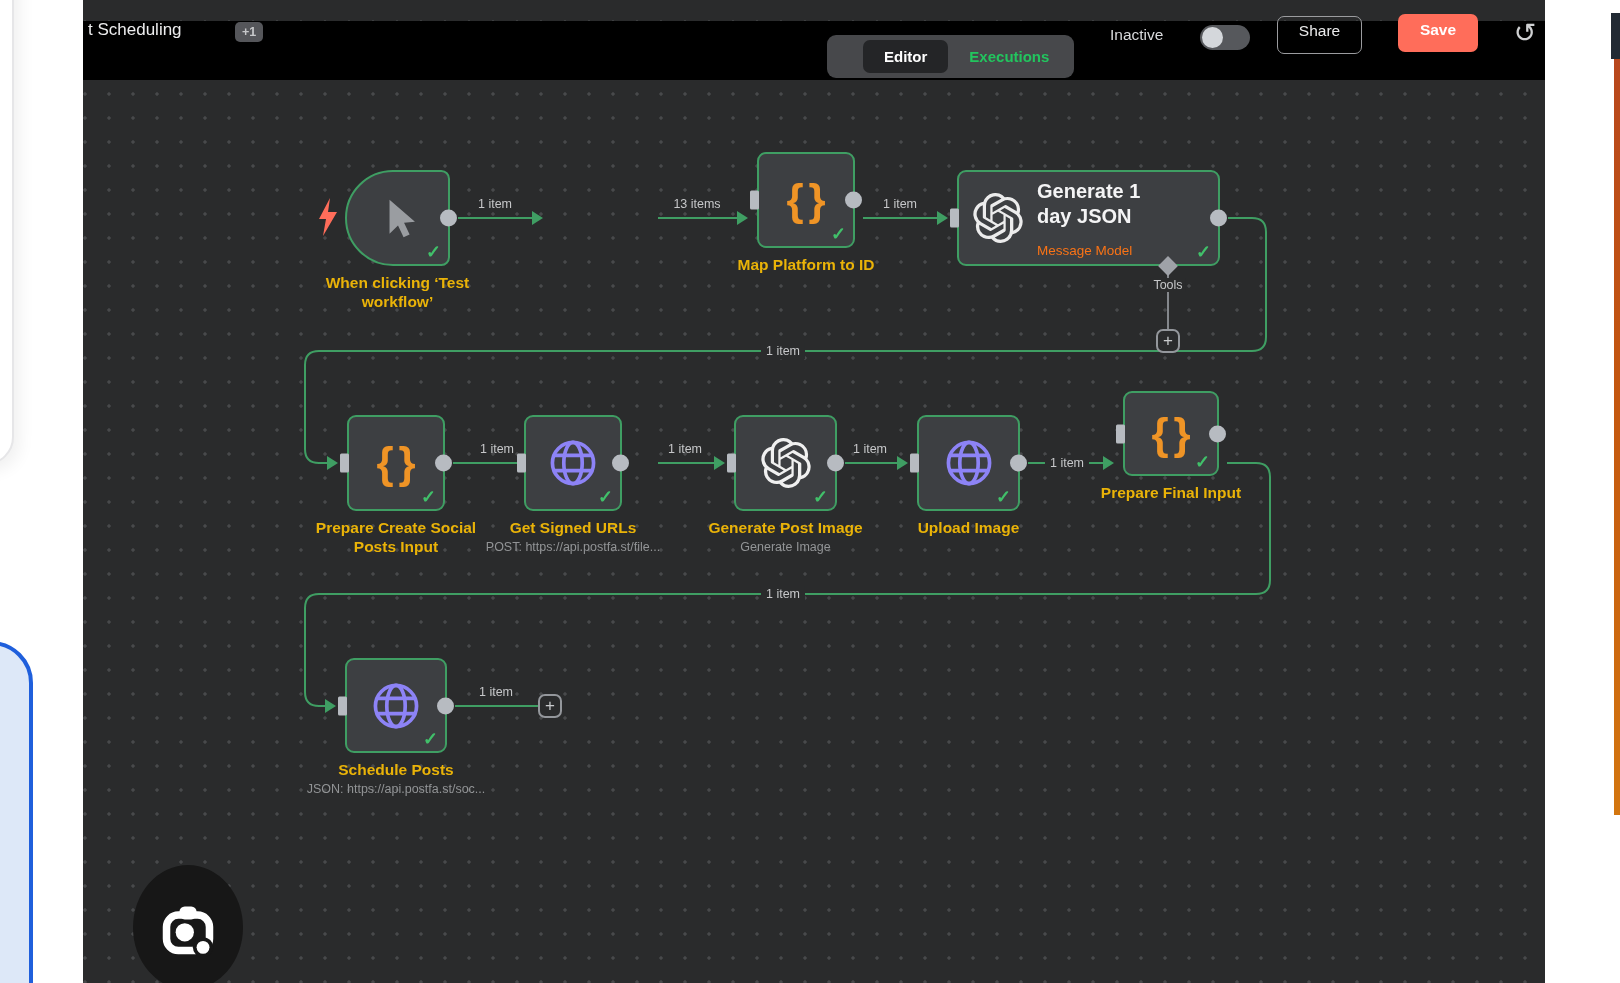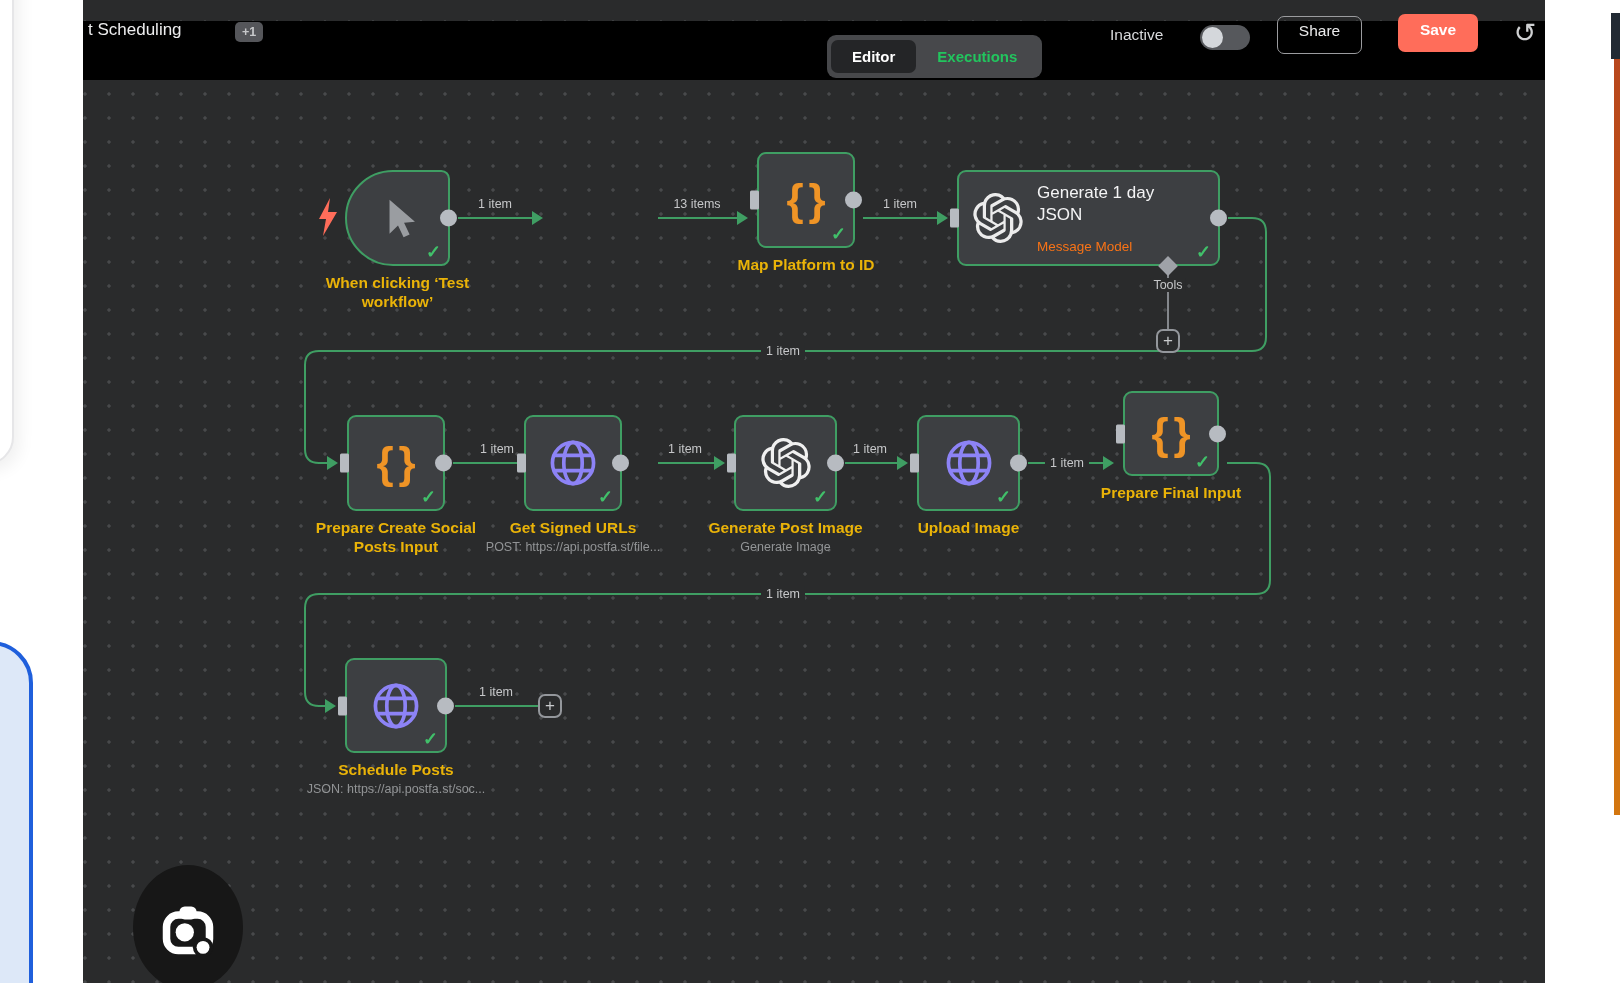--- a/index.html
+++ b/index.html
@@ -42,21 +42,21 @@
     background:#ff6d5a; border:none; border-radius:7px; color:#fff;
     font-size:15.5px; font-weight:600; font-family:inherit; padding-top:7px; text-align:center; cursor:pointer; }
   .history-btn { position:absolute; left:1424px; top:-6px; width:36px; height:36px;
     color:#cfd0d2; font-size:27px; line-height:36px; text-align:center; cursor:pointer; }
   .history-btn::before { content:"\21BA"; }
 
   
   .tabs { position:absolute; left:744px; top:35px; height:43px; z-index:40;
     background:#47484b; border-radius:9px; display:flex; align-items:center; padding:4px; }
   .tab { font-size:15px; font-weight:600; border-radius:7px; padding:8px 21px; cursor:pointer; }
-  .tab.active { background:#242527; color:#ffffff; }
+  .tab.active { background:#242527; color:#ffffff;margin-left:32px; }
   .tab.inactive { color:#22c55e; }
 
   
   #wires { position:absolute; inset:0; z-index:5; }
   #wires path { stroke:#3f9e63; stroke-width:2; fill:none; }
   #wires polygon { fill:#3f9e63; }
   #wires .tools-wire { stroke:#84878c; }
 
   .conn-label { position:absolute; transform:translateX(-50%); z-index:6;
     font-size:12.5px; color:#c6c7c9; white-space:nowrap; }
@@ -76,21 +76,21 @@
     margin-top:9px; text-align:center; z-index:11; }
   .node-title { font-size:15.5px; font-weight:600; color:#eab308; line-height:1.25; }
   .node-sub { margin-top:3px; font-size:12.5px; color:#929496; white-space:nowrap; }
 
   .braces-icon { color:#ef9426; font-size:44px; font-weight:700; letter-spacing:5px; padding-left:5px; }
   .braces-icon::before { content:"{}"; }
 
   
   .node.wide { display:flex; align-items:center; padding:0 14px; }
   .wide-text { margin-left:14px; }
-  .wide-title { font-size:17px; font-weight:400; color:#f4f4f5; line-height:1.25; width:130px; }
+  .wide-title { font-size:20px; font-weight:700; color:#f4f4f5; line-height:1.25; width:130px; }
   .wide-sub { margin-top:14px; font-size:13.5px; color:#f97316; }
 
   
   .tools-diamond { position:absolute; width:14px; height:14px; background:#9fa2a8;
     transform:rotate(45deg); z-index:12; }
   .tools-label { position:absolute; transform:translateX(-50%); z-index:12;
     font-size:12.5px; color:#c6c7c9; background:#2a2b2c; padding:0 3px; }
   .plus-btn { position:absolute; width:24px; height:24px; background:#2a2b2c;
     border:2px solid #94979c; border-radius:7px; color:#c9cbcd; z-index:12;
     font-size:17px; line-height:20px; text-align:center; cursor:pointer; }

